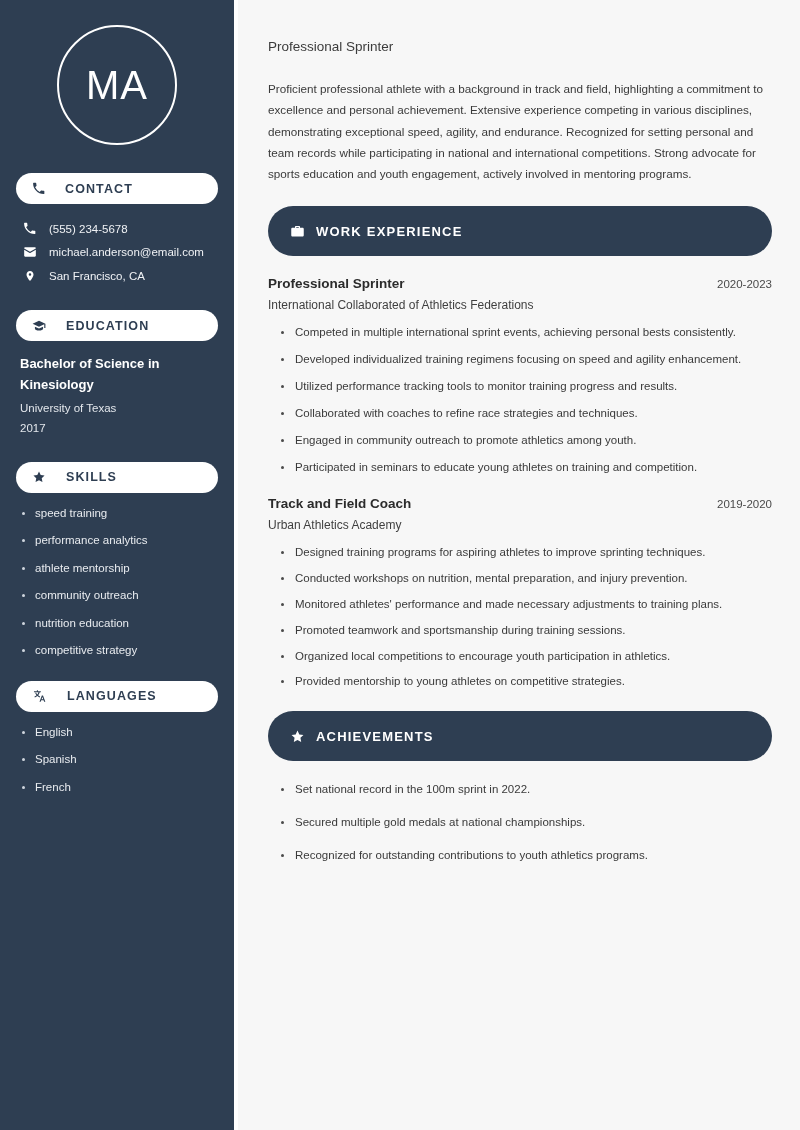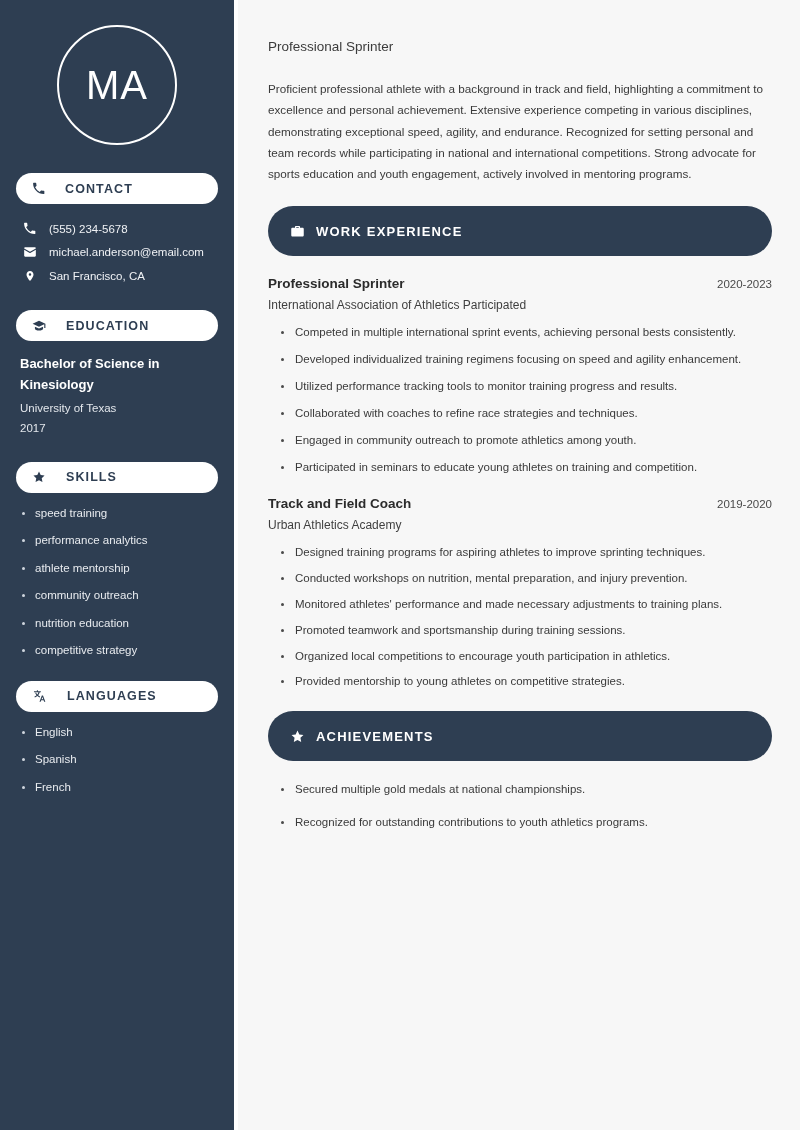--- a/index.html
+++ b/index.html
@@ -304,21 +304,21 @@
           </svg>
       </span>
       <span class="bar-label">WORK EXPERIENCE</span>
     </div>
 
     <div class="job">
       <div class="job-head">
         <span class="job-title">Professional Sprinter</span>
         <span class="job-dates">2020-2023</span>
       </div>
-      <div class="job-org">International Association of Athletics Participated</div>
+      <div class="job-org">International Collaborated of Athletics Federations</div>
       <ul class="main-list">
         <li>Competed in multiple international sprint events, achieving personal bests consistently.</li>
         <li>Developed individualized training regimens focusing on speed and agility enhancement.</li>
         <li>Utilized performance tracking tools to monitor training progress and results.</li>
         <li>Collaborated with coaches to refine race strategies and techniques.</li>
         <li>Engaged in community outreach to promote athletics among youth.</li>
         <li>Participated in seminars to educate young athletes on training and competition.</li>
       </ul>
     </div>
 
@@ -341,18 +341,19 @@
     <div class="bar">
       <span class="ico">
         <svg width="15" height="15" viewBox="0 0 24 24" fill="currentColor">
             <path d="M12 2.5l2.9 6.1 6.6.9-4.8 4.6 1.2 6.6L12 17.6 6.1 20.7l1.2-6.6L2.5 9.5l6.6-.9L12 2.5z"></path>
           </svg>
       </span>
       <span class="bar-label">ACHIEVEMENTS</span>
     </div>
 
     <ul class="main-list ach-list">
+      <li>Set national record in the 100m sprint in 2022.</li>
       <li>Secured multiple gold medals at national championships.</li>
       <li>Recognized for outstanding contributions to youth athletics programs.</li>
     </ul>
 
   </main>
 </div>
 
 </body></html>

